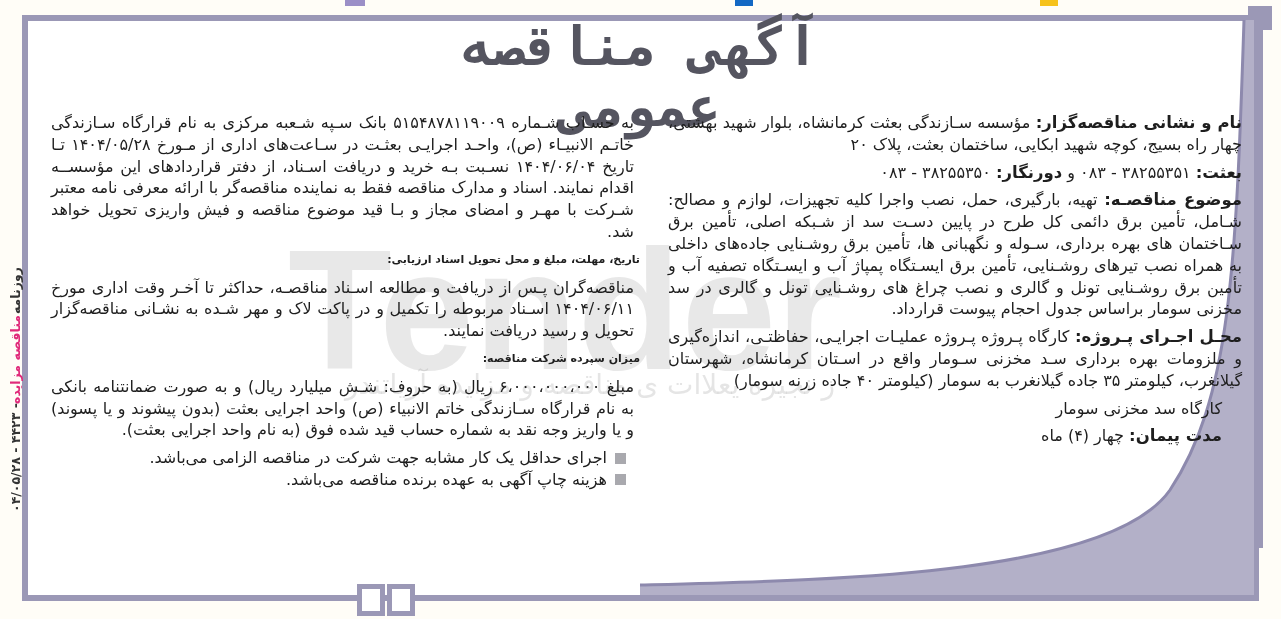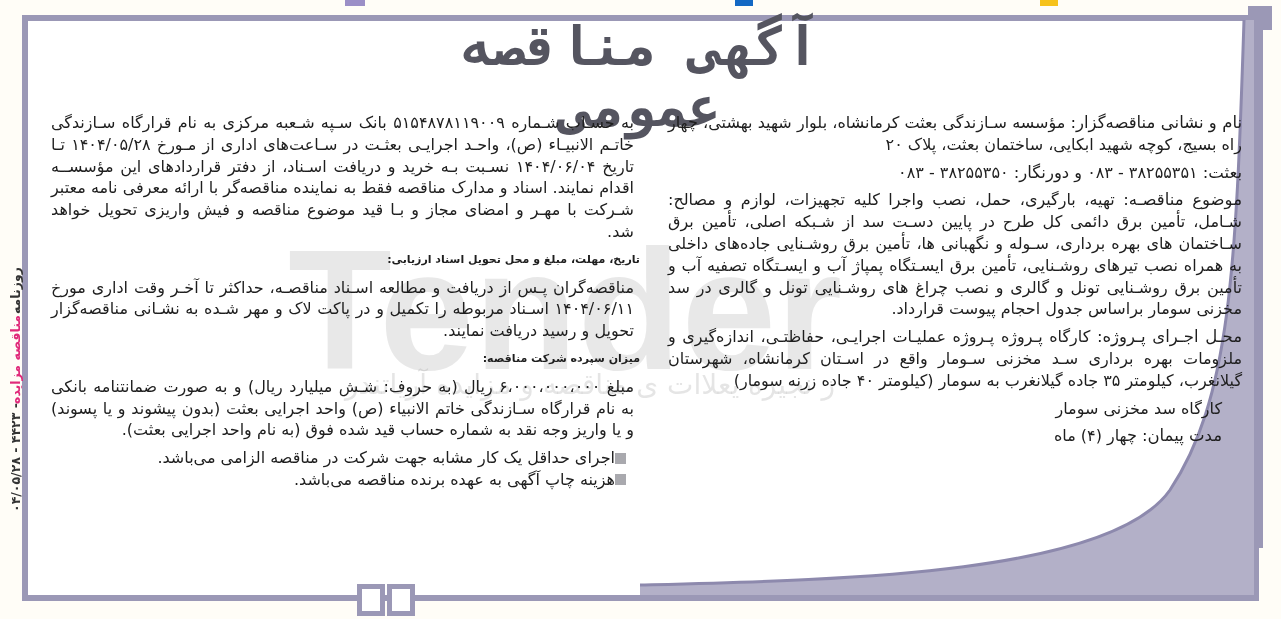--- a/index.html
+++ b/index.html
@@ -57,24 +57,24 @@
       color: rgba(150,150,150,0.25); font-size: 28px; direction: rtl;
       pointer-events: none; text-align: center;
     }
     .col {
       position: absolute; direction: rtl; text-align: justify;
       font-size: 16px; line-height: 21.8px;
     }
     .col p { margin: 6px; }
     .col-right { left: 662px; top: 106px; width: 586px; }
     .col-left  { left: 45px; top: 106px; width: 595px; }
-    .b { font-weight: normal; font-size: 16.5px; }
+    .b { font-weight: bold; font-size: 16.5px; }
     .h { font-weight: bold; font-size: 11px; display: block; }
     .bullet {
-      display: flex; direction: rtl; align-items: center; gap: 0;
+      display: flex; direction: rtl; align-items: center; gap: 8px;
       padding-right: 14px;
     }
     .bullet .mark {
       width: 11px; height: 11px; background: #a9a9ae; flex: 0 0 11px;
     }
     .side-label {
       position: absolute; left: 2px; top: 255px; width: 26px; height: 270px;
       writing-mode: vertical-rl; transform: rotate(180deg);
       font-size: 12.5px; color: #333; font-weight: bold;
       display: flex; align-items: center; justify-content: center;

